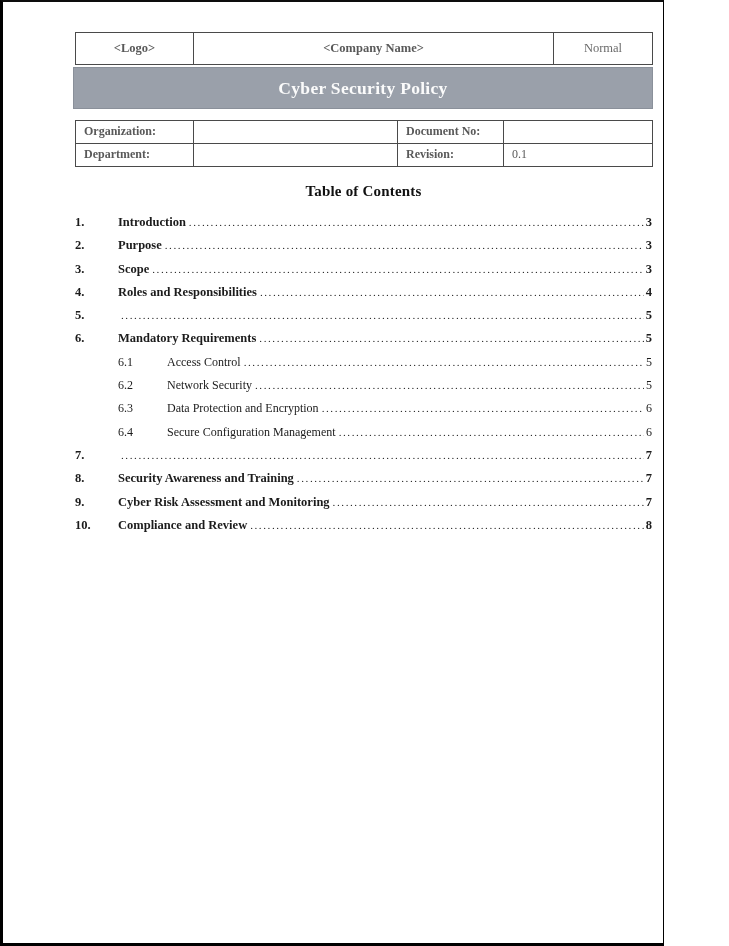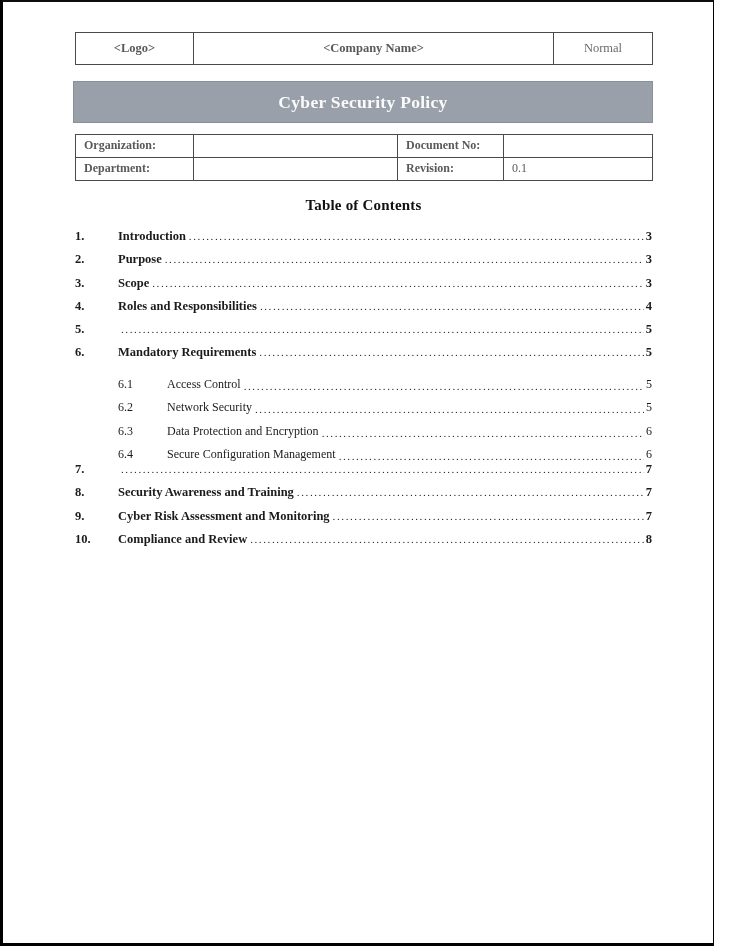--- a/index.html
+++ b/index.html
@@ -1,18 +1,18 @@
 <!DOCTYPE html>
 <html><head>
 <meta charset="utf-8">
 <style>
   html,body { margin:0; padding:0; background:#ffffff; }
   .page {
     position:relative;
-    width:714px; height:946px;
+    width:664px; height:946px;
     box-sizing:border-box;
     background:#ffffff;
     border-left:3px solid #000;
     border-top:2px solid #0d0d0d;
     border-right:1px solid #000;
     border-bottom:3px solid #000;
     font-family:"Liberation Serif","DejaVu Serif",serif;
     overflow:hidden;
   }
   .content { position:absolute; left:72px; top:0; width:577px; }
@@ -23,21 +23,21 @@
     border:1px solid #4a4a4a;
     height:31px;
     text-align:center; vertical-align:middle;
     color:#595959; font-size:12.5px; font-weight:bold;
     padding:0 4px;
   }
   table.hdr td.normal-cell { font-weight:normal; color:#6b6b6b; }
 
   
   .banner {
-    margin-top:16px; margin-left:-2px;
+    margin-top:2px; margin-left:-2px;
     width:580px; height:42px;
     background:#9aa0aa;
     border:1px solid #8a909a;
     box-sizing:border-box;
     color:#fbfbfb; font-size:17.5px; font-weight:bold;
     text-align:center; line-height:40px;
     letter-spacing:0.3px;
   }
 
   
@@ -60,21 +60,21 @@
     letter-spacing:0.2px;
   }
   .toc-list { margin-top:15px; }
   .toc-row {
     display:flex; align-items:baseline;
     height:23.3px;
     font-size:12.5px; color:#1b1b1b;
   }
   .toc-row.l1 { font-weight:bold; }
   .toc-row.l1 .num { flex:0 0 43px; }
-  .toc-row.l2 { padding-left:43px; font-weight:normal; font-size:12px;align-items:flex-end; }
+  .toc-row.l2 { padding-left:43px; font-weight:normal; font-size:12px; }
   .toc-row.l2 .num { flex:0 0 49px; }
   .toc-row .label { flex:0 0 auto; }
   .toc-row .leader {
     flex:1 1 auto;
     overflow:hidden; white-space:nowrap;
     font-weight:normal; font-size:11px;
     letter-spacing:1.6px;
     margin:0 2px 0 3px;
     color:#1b1b1b;
   }

